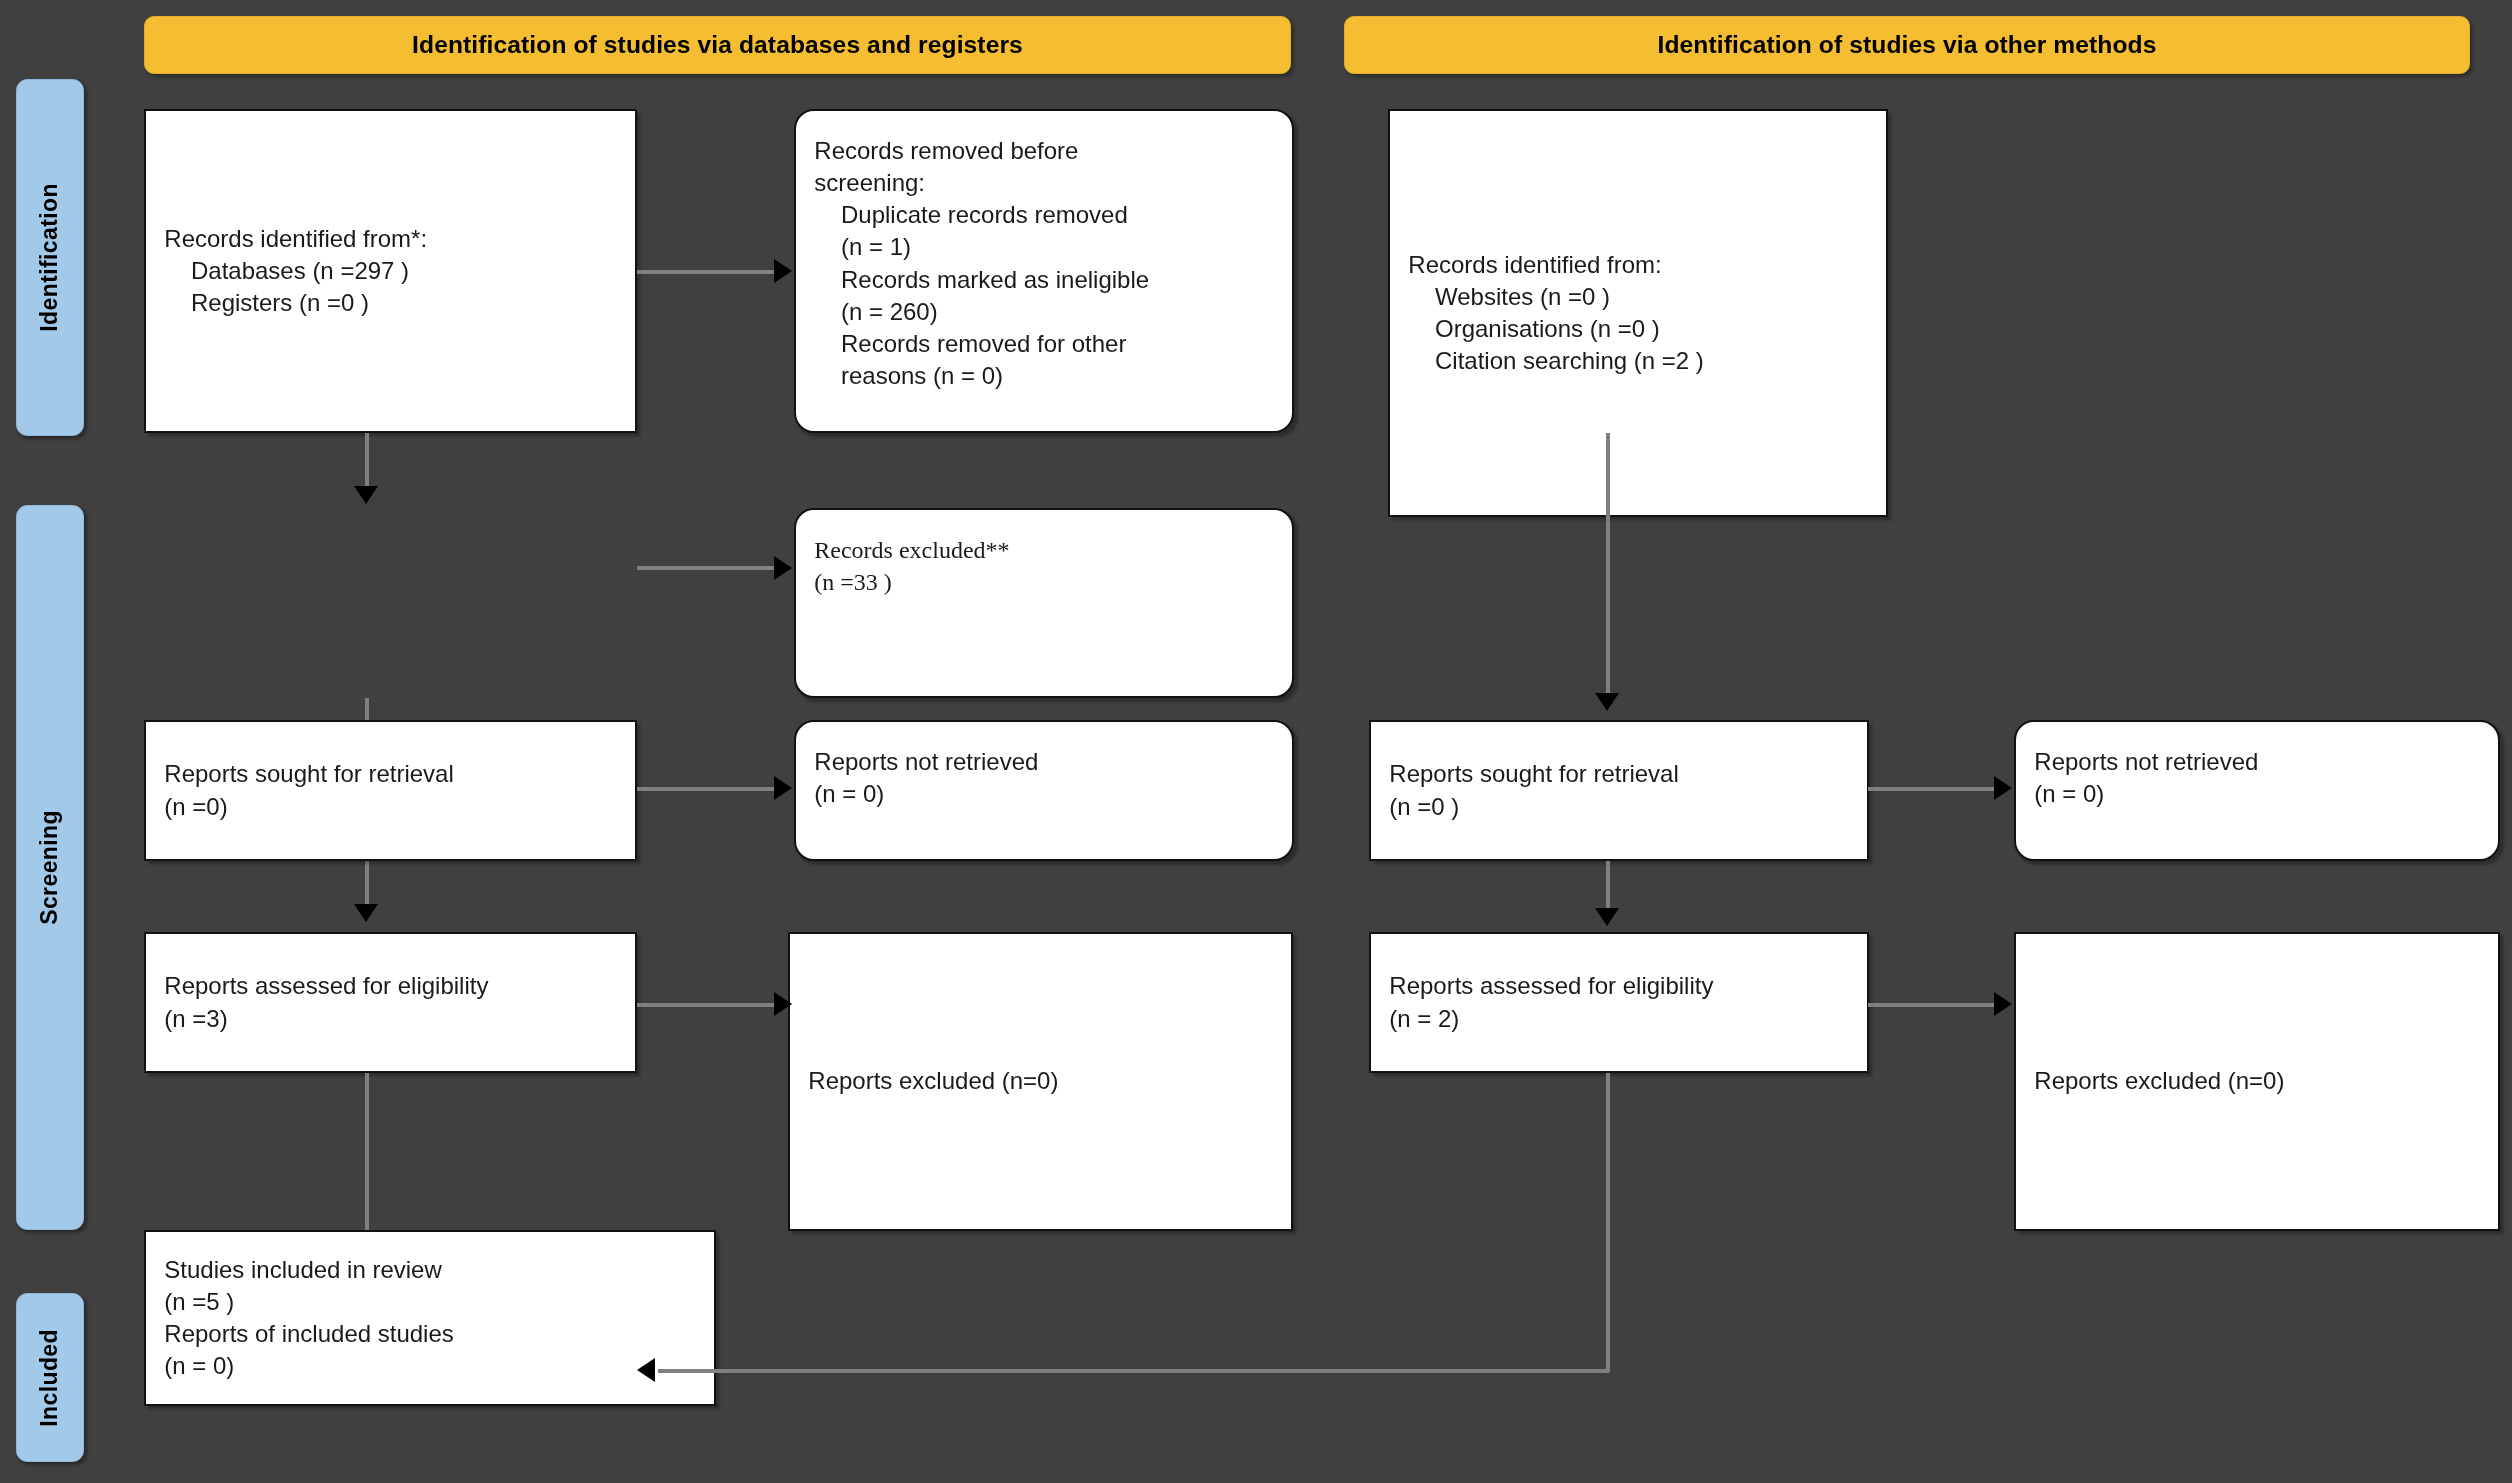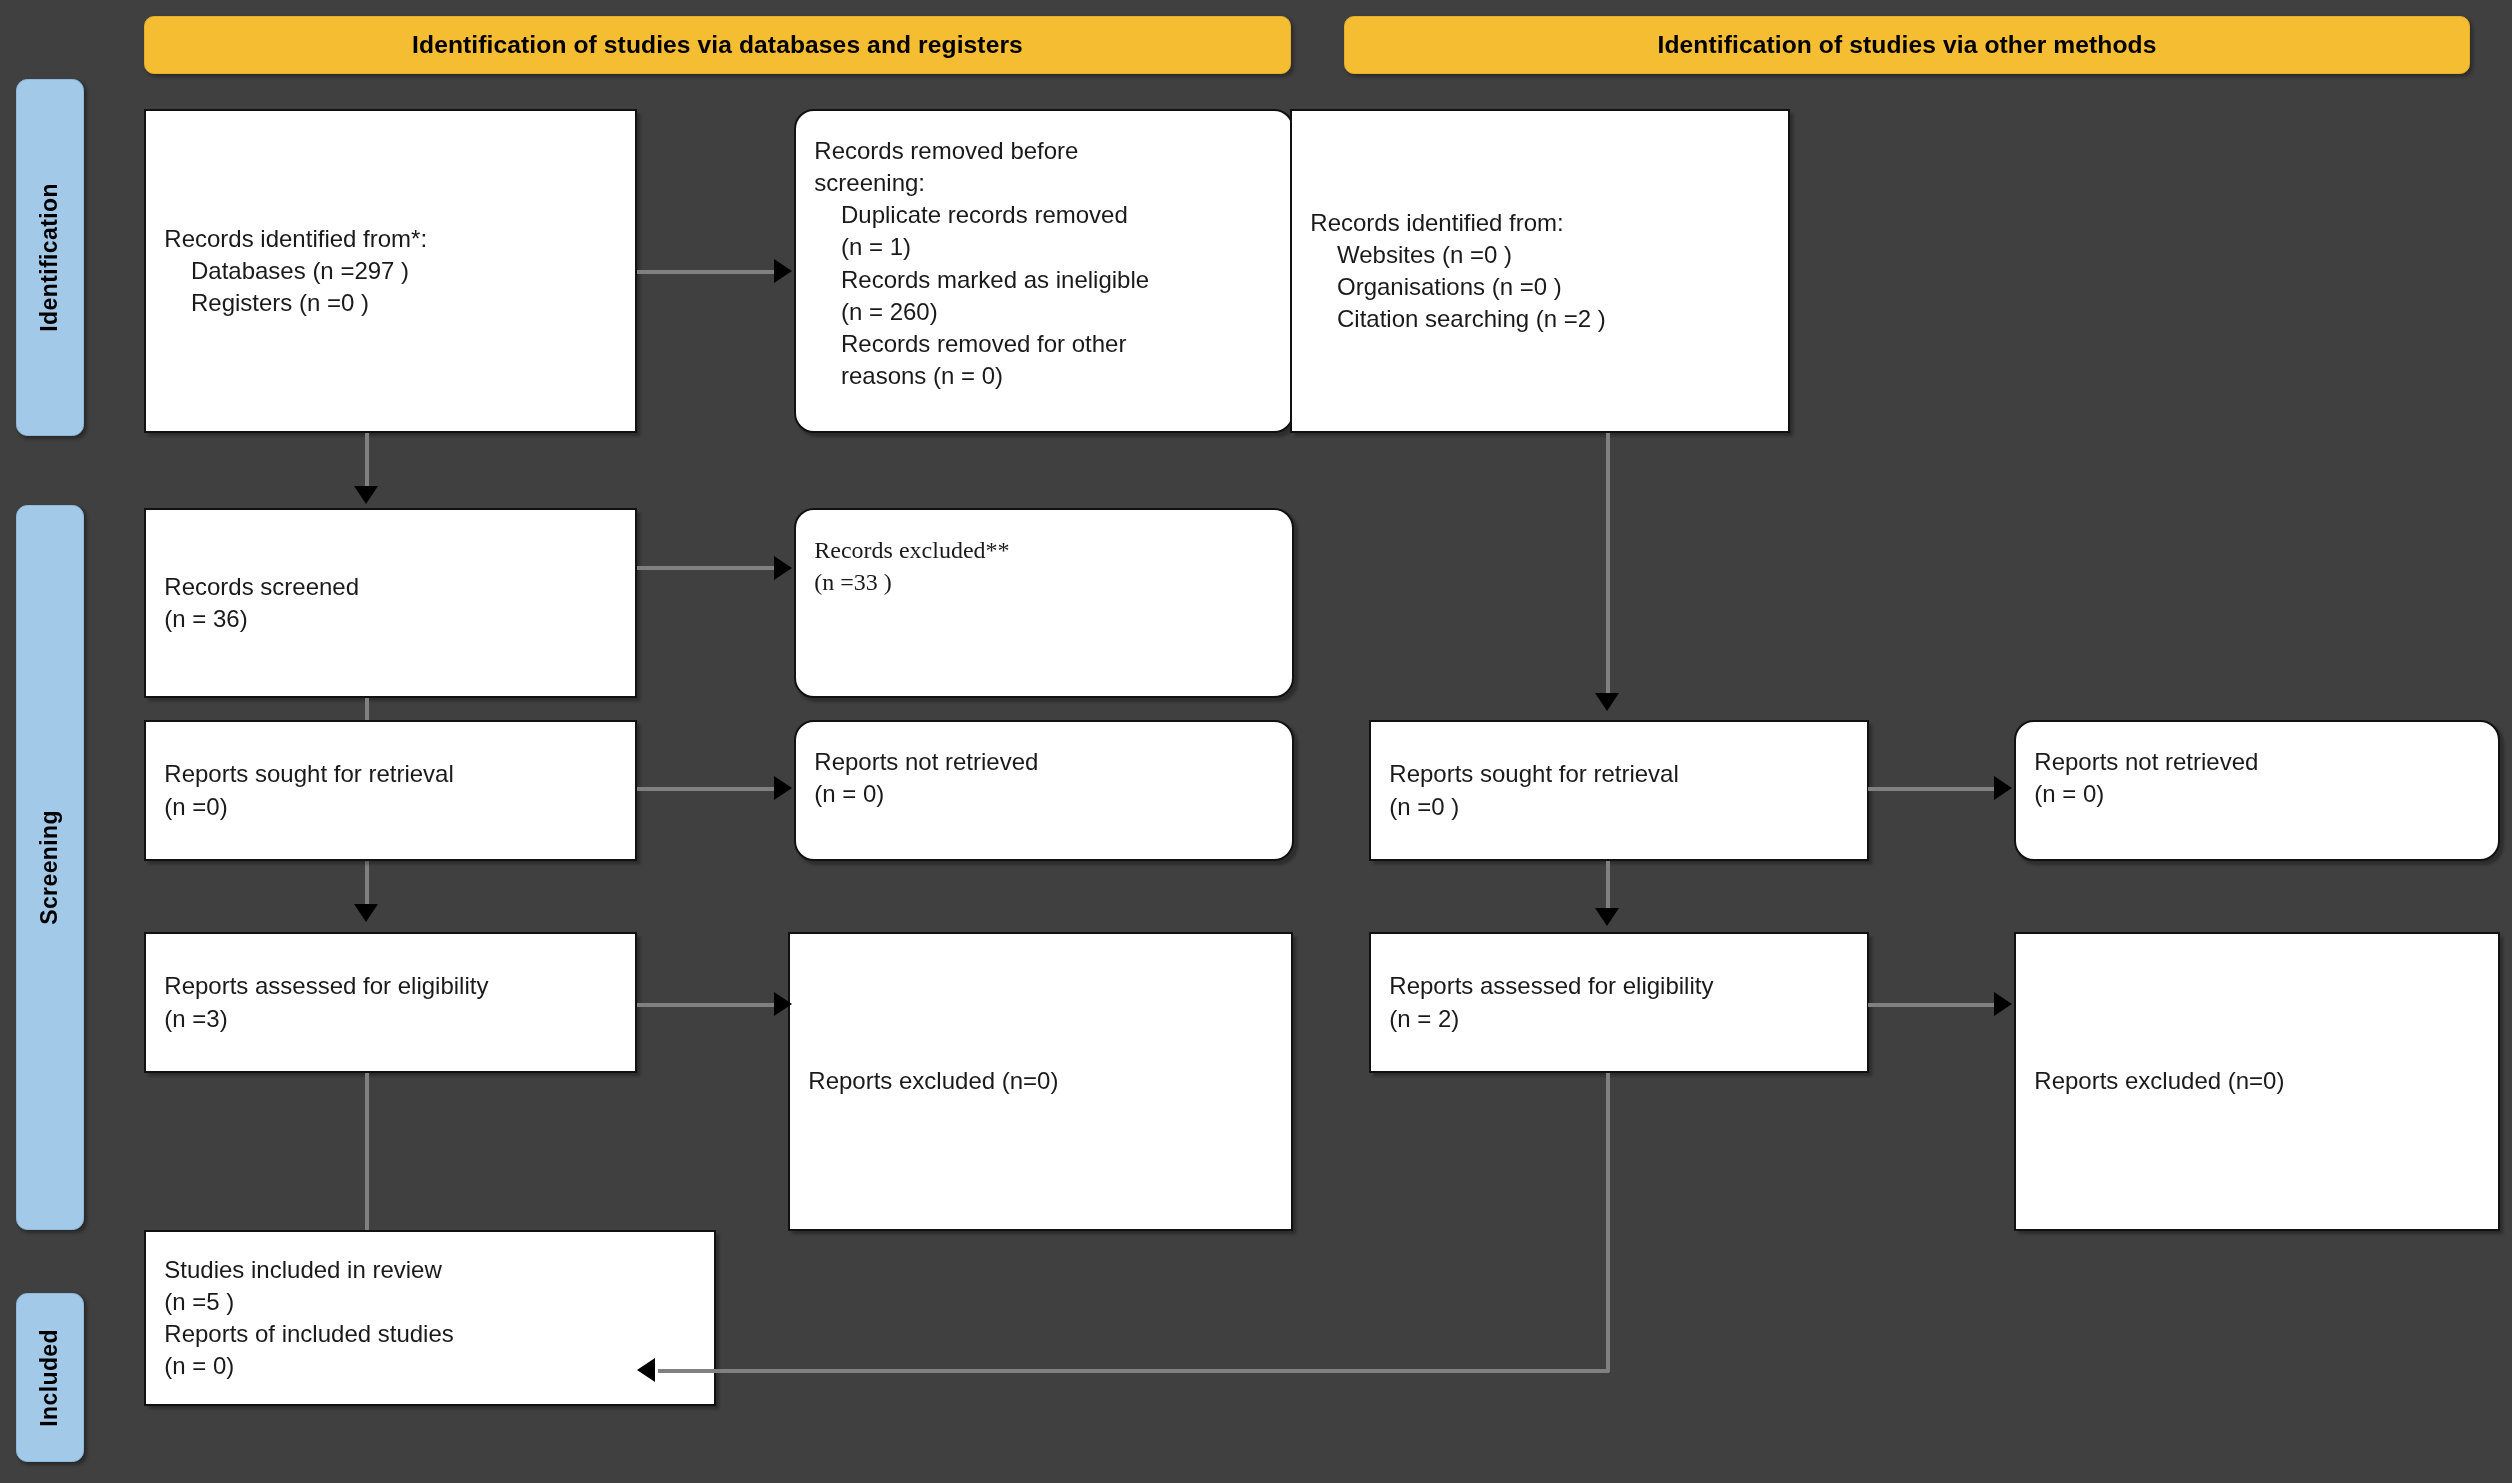--- a/index.html
+++ b/index.html
@@ -150,24 +150,20 @@
     Records removed for other
     reasons (n = 0)</div>
   </div>
 
   <div class="conn-h" style="left:637px; top:270px; width:141px;"></div>
   <div class="arrow-right" style="left:774px; top:259px;"></div>
 
   <div class="conn-v" style="left:365px; top:433px; height:55px;"></div>
   <div class="arrow-down" style="left:354px; top:486px;"></div>
 
-  <div class="flow-box v-center" style="left:144px; top:508px; width:493px; height:190px;">
-    <div class="box-text">Records screened
-(n = 36)</div>
-  </div>
 
   <div class="flow-box v-top" style="left:794px; top:508px; width:500px; height:190px;font-family:Liberation Serif, serif;">
     <div class="box-text">Records excluded**
 (n =33 )</div>
   </div>
 
   <div class="conn-h" style="left:637px; top:566px; width:141px;"></div>
   <div class="arrow-right" style="left:774px; top:556px;"></div>
 
   <div class="conn-v" style="left:365px; top:698px; height:208px;"></div>
@@ -201,21 +197,21 @@
   <div class="conn-v" style="left:365px; top:1073px; height:197px;"></div>
   <div class="arrow-down" style="left:354px; top:1267px;"></div>
 
   <div class="flow-box v-center" style="left:144px; top:1230px; width:572px; height:176px;">
     <div class="box-text">Studies included in review
 (n =5 )
 Reports of included studies
 (n = 0)</div>
   </div>
 
-  <div class="flow-box v-center" style="left:1290px; top:109px; width:500px; height:324px;">
+  <div class="flow-box v-center" style="left:1388px; top:109px; width:500px; height:408px;">
     <div class="box-text">Records identified from:
     Websites (n =0 )
     Organisations (n =0 )
     Citation searching (n =2 )</div>
   </div>
 
   <div class="conn-v" style="left:1606px; top:433px; height:260px;"></div>
   <div class="arrow-down" style="left:1595px; top:693px;"></div>
 
   <div class="flow-box v-center" style="left:1369px; top:720px; width:500px; height:141px;">

